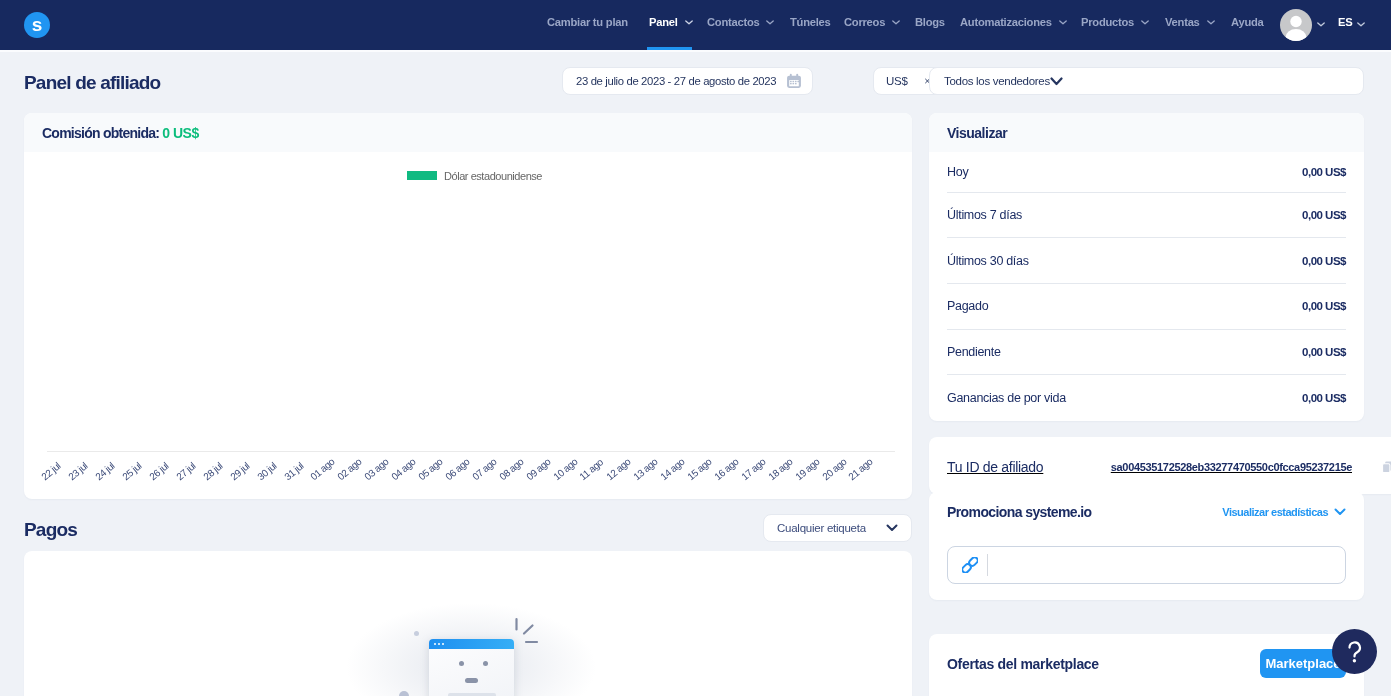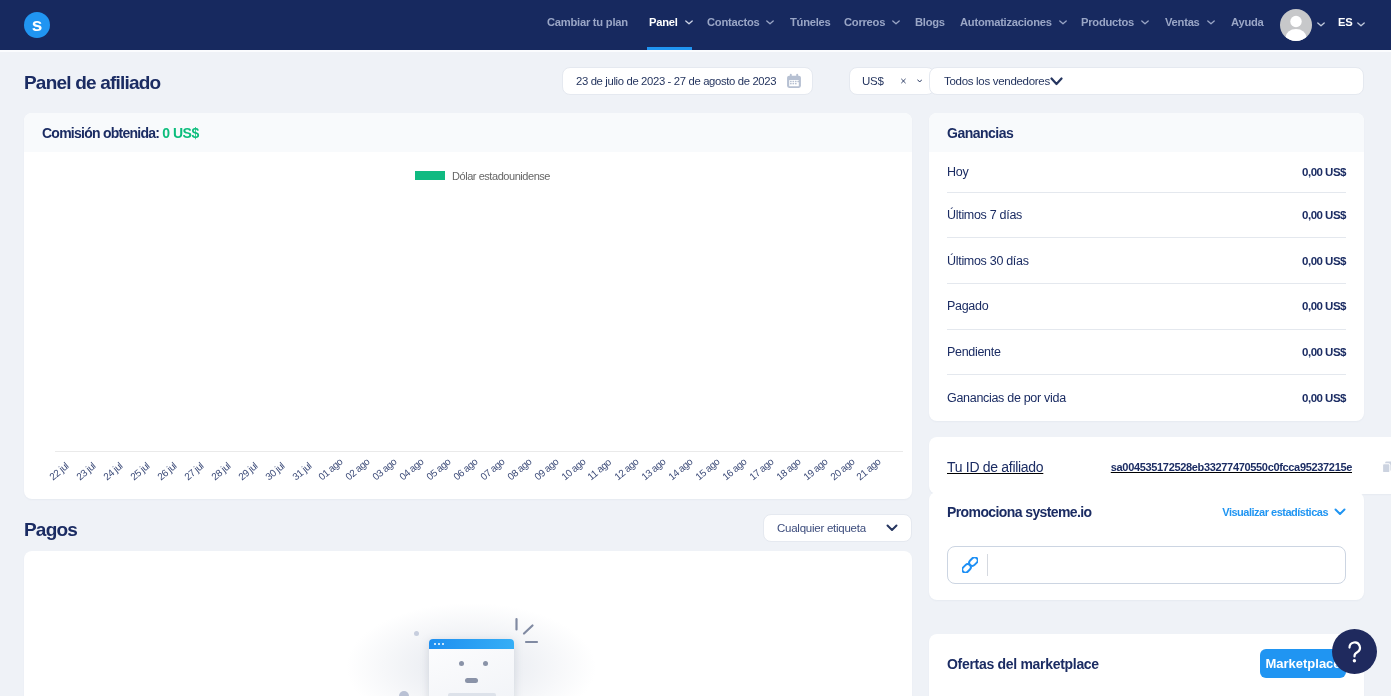--- a/index.html
+++ b/index.html
@@ -77,42 +77,42 @@
         <rect x="3.8" y="7.3" width="1.5" height="1.3"></rect>
         <rect x="6.1" y="7.3" width="1.5" height="1.3"></rect>
         <rect x="8.4" y="7.3" width="1.5" height="1.3"></rect>
         <rect x="3.8" y="9.3" width="1.5" height="1.3"></rect>
         <rect x="6.1" y="9.3" width="1.5" height="1.3"></rect>
         <rect x="8.4" y="9.3" width="1.5" height="1.3"></rect>
         <rect x="10.7" y="7.3" width="1.5" height="1.3"></rect>
       </g>
     </svg>
   </div>
-  <div class="pill" style="left:849px; top:67px; width:86px; padding:0 12px;">
+  <div class="pill" style="left:873px; top:67px; width:86px; padding:0 12px;">
     <span style="font-size:11.5px; letter-spacing:-0.2px;">US$</span>
     <svg style="margin-left:17px;" width="10" height="10" viewBox="0 0 11 11">
       <path d="M1.3 1.3l8.4 8.4M9.7 1.3l-8.4 8.4" stroke="#24355f" stroke-width="2.1" stroke-linecap="round"></path>
     </svg>
     <svg style="margin-left:11px;" width="11" height="8" viewBox="0 0 12 8">
       <path d="M1.4 1.4L6 6.2l4.6-4.8" stroke="#24355f" stroke-width="2.2" fill="none" stroke-linecap="round" stroke-linejoin="round"></path>
     </svg>
   </div>
   <div class="pill" style="left:929px; top:67px; width:435px; padding:0 14px; ">
     <span style="font-size:11.5px; letter-spacing:-0.3px;">Todos los vendedores</span>
     <svg width="13" height="9" viewBox="0 0 13 9">
       <path d="M1.5 1.5L6.5 7l5-5.5" stroke="#25355f" stroke-width="2.2" fill="none" stroke-linecap="round" stroke-linejoin="round"></path>
     </svg>
   </div>
 
   <div class="card" style="left:24px; top:113px; width:888px; height:386px;">
     <div class="cardhead" style="height:39px; display:flex; align-items:center; padding-left:18px; font-size:15px;">
       <span class="navy b" style="font-size:14px; letter-spacing:-0.75px;text-align:center;">Comisión obtenida:&nbsp;</span>
       <span class="b" style="color:#0cbd7c; font-size:14px; letter-spacing:-0.5px;">0 US$</span>
     </div>
-    <div id="chart" style="position:absolute; left:8px; top:39px; width:811px; height:347px;">
+    <div id="chart" style="position:absolute; left:0; top:39px; width:811px; height:347px;">
 
       <div style="position:absolute; left:383px; top:17.5px; display:flex; align-items:center;">
         <div style="width:30px; height:9px; background:#10ba81;"></div>
         <span style="margin-left:7px; font-size:11px; letter-spacing:-0.45px; color:#666;">Dólar estadounidense</span>
       </div>
       <div style="position:absolute; left:23px; top:299px; width:848px; height:1px; background:#eaeaea;"></div>
 
       <div class="xl" style="left:23.4px; top:318.4px;">22 jul</div>
       <div class="xl" style="left:50.3px; top:318.4px;">23 jul</div>
       <div class="xl" style="left:77.2px; top:318.4px;">24 jul</div>
@@ -143,21 +143,21 @@
       <div class="xl" style="left:749.7px; top:318.4px;">18 ago</div>
       <div class="xl" style="left:776.6px; top:318.4px;">19 ago</div>
       <div class="xl" style="left:803.5px; top:318.4px;">20 ago</div>
       <div class="xl" style="left:830.4px; top:318.4px;">21 ago</div>
 
       </div>
   </div>
 
   <div class="card" style="left:929px; top:113px; width:435px; height:308px;">
     <div class="cardhead" style="height:39px; display:flex; align-items:center; padding-left:18px; font-size:15px;">
-      <span class="navy b" style="font-size:14px; letter-spacing:-0.5px;">Ganancias</span>
+      <span class="navy b" style="font-size:14px; letter-spacing:-0.5px;">Visualizar</span>
     </div>
     <div style="padding:0 18px;">
       <div class="grow" style="height:40.5px;">
         <span>Hoy</span>
         <span class="b">0,00 US$</span>
       </div>
       <div class="grow">
         <span>Últimos 7 días</span>
         <span class="b">0,00 US$</span>
       </div>

